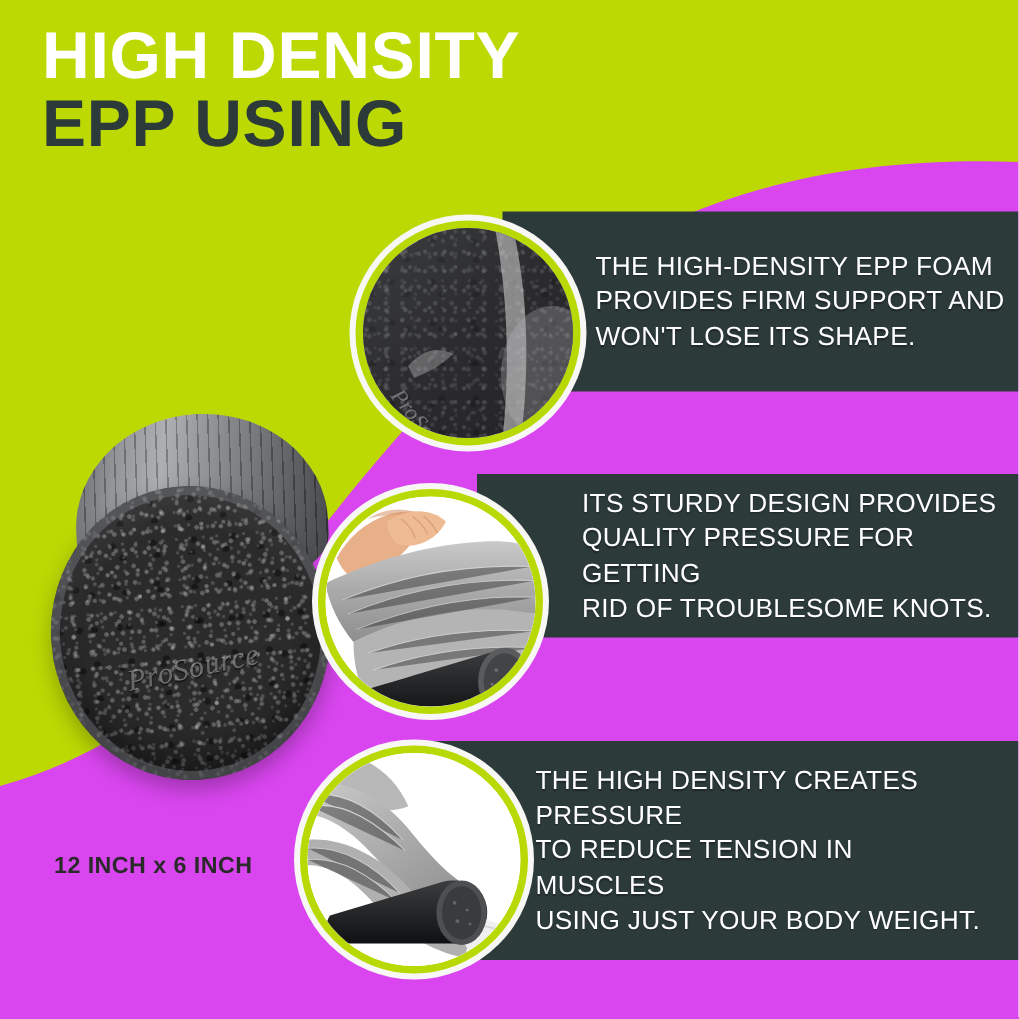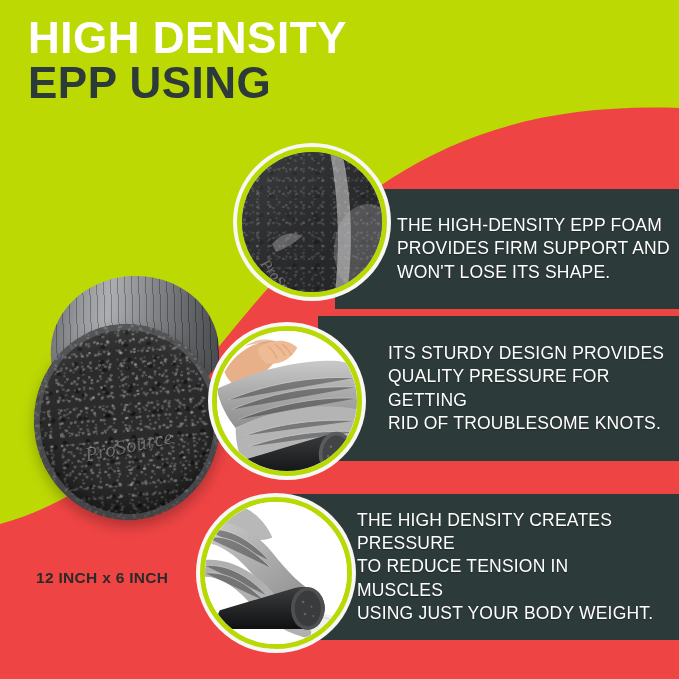--- a/index.html
+++ b/index.html
@@ -9,21 +9,21 @@
   }
   body {
     font-family: "Liberation Sans", sans-serif;
   }
 
   #infographic {
     position: relative;
     width: 679px;
     height: 679px;
     overflow: hidden;
-    background: #ef4444;
+    background: #d946ef;
   }
 
   
   .green-shape {
     position: absolute;
     left: 0; top: 0;
     width: 679px; height: 679px;
     pointer-events: none;
   }
 
@@ -62,24 +62,24 @@
   }
   .panel-text {
     color: #ffffff;
     font-size: 17.5px;
     line-height: 1.32;
     letter-spacing: 0.2px;
     white-space: pre-line;
     text-shadow: 0 1px 1px rgba(0,0,0,0.35);
   }
 
-  #panel-1 { left: 335px; top: 141px; width: 344px; height: 120px; margin-top: 48px; }
+  #panel-1 { left: 335px; top: 141px; width: 344px; height: 120px; }
   #panel-1 .panel-text { padding-left: 62px; padding-right: 8px; }
 
-  #panel-2 { left: 318px; top: 316px; width: 361px; height: 145px; }
+  #panel-2 { left: 318px; top: 316px; width: 361px; height: 109px; }
   #panel-2 .panel-text { padding-left: 70px; padding-right: 8px; }
 
   #panel-3 { left: 281px; top: 494px; width: 398px; height: 146px; }
   #panel-3 .panel-text { padding-left: 76px; padding-right: 22px; }
 
   
   .inset {
     position: absolute;
     border-radius: 50%;
     border: 5px solid #b9d904;

